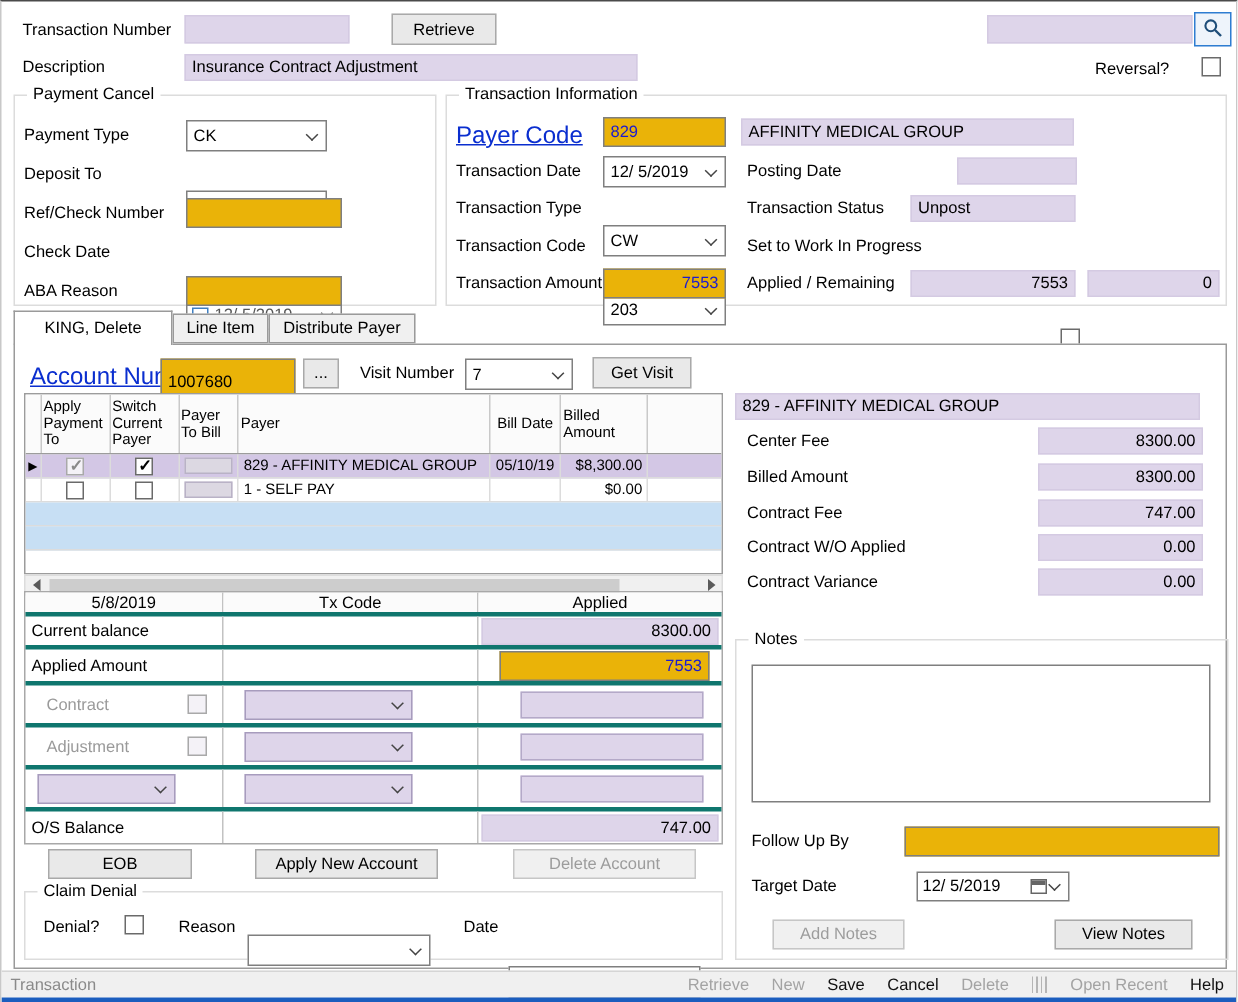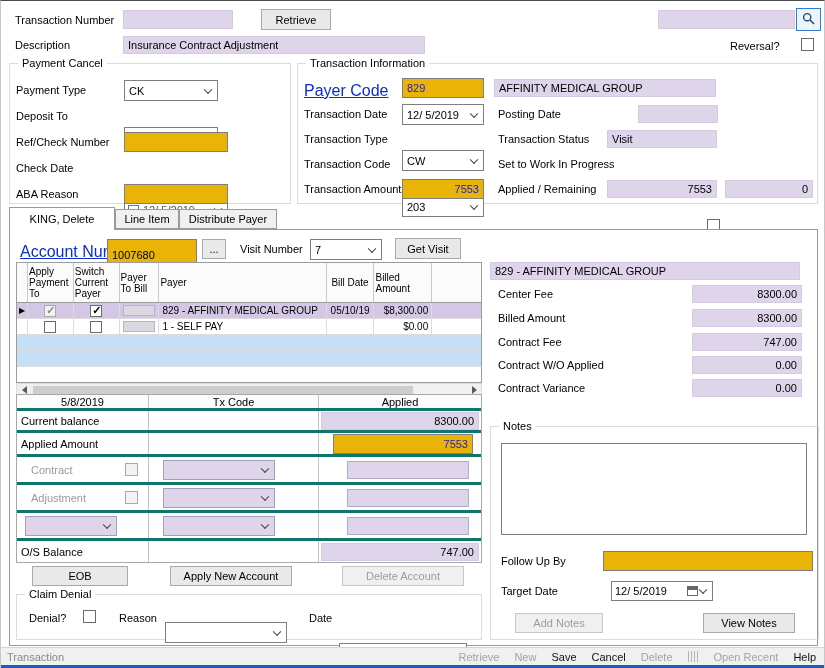--- a/index.html
+++ b/index.html
@@ -132,21 +132,21 @@
       </div>
     <span class="abs lbl" style="left:200px;top:44px">Posting Date</span>
     <div class="abs lav" style="left:340px;top:41px;width:80px;height:18px"></div>
 
     <span class="abs lbl" style="left:6px;top:69px">Transaction Type</span>
     <div class="abs combo" style="left:104px;top:65px;width:82px;height:21px">
         <span>CW</span>
         <span class="chev"></span>
       </div>
     <span class="abs lbl" style="left:200px;top:69px">Transaction Status</span>
-    <div class="abs lav" style="left:309px;top:66px;width:110px;height:18px">Visit</div>
+    <div class="abs lav" style="left:309px;top:66px;width:110px;height:18px">Unpost</div>
 
     <span class="abs lbl" style="left:6px;top:94px">Transaction Code</span>
     <div class="abs combo" style="left:104px;top:90px;width:82px;height:21px">
         <span>203</span>
         <span class="chev"></span>
       </div>
     <span class="abs lbl" style="left:200px;top:94px">Set to Work In Progress</span>
     <span class="abs chk" style="left:409px;top:92px"></span>
 
     <span class="abs lbl" style="left:6px;top:119px">Transaction Amount</span>

